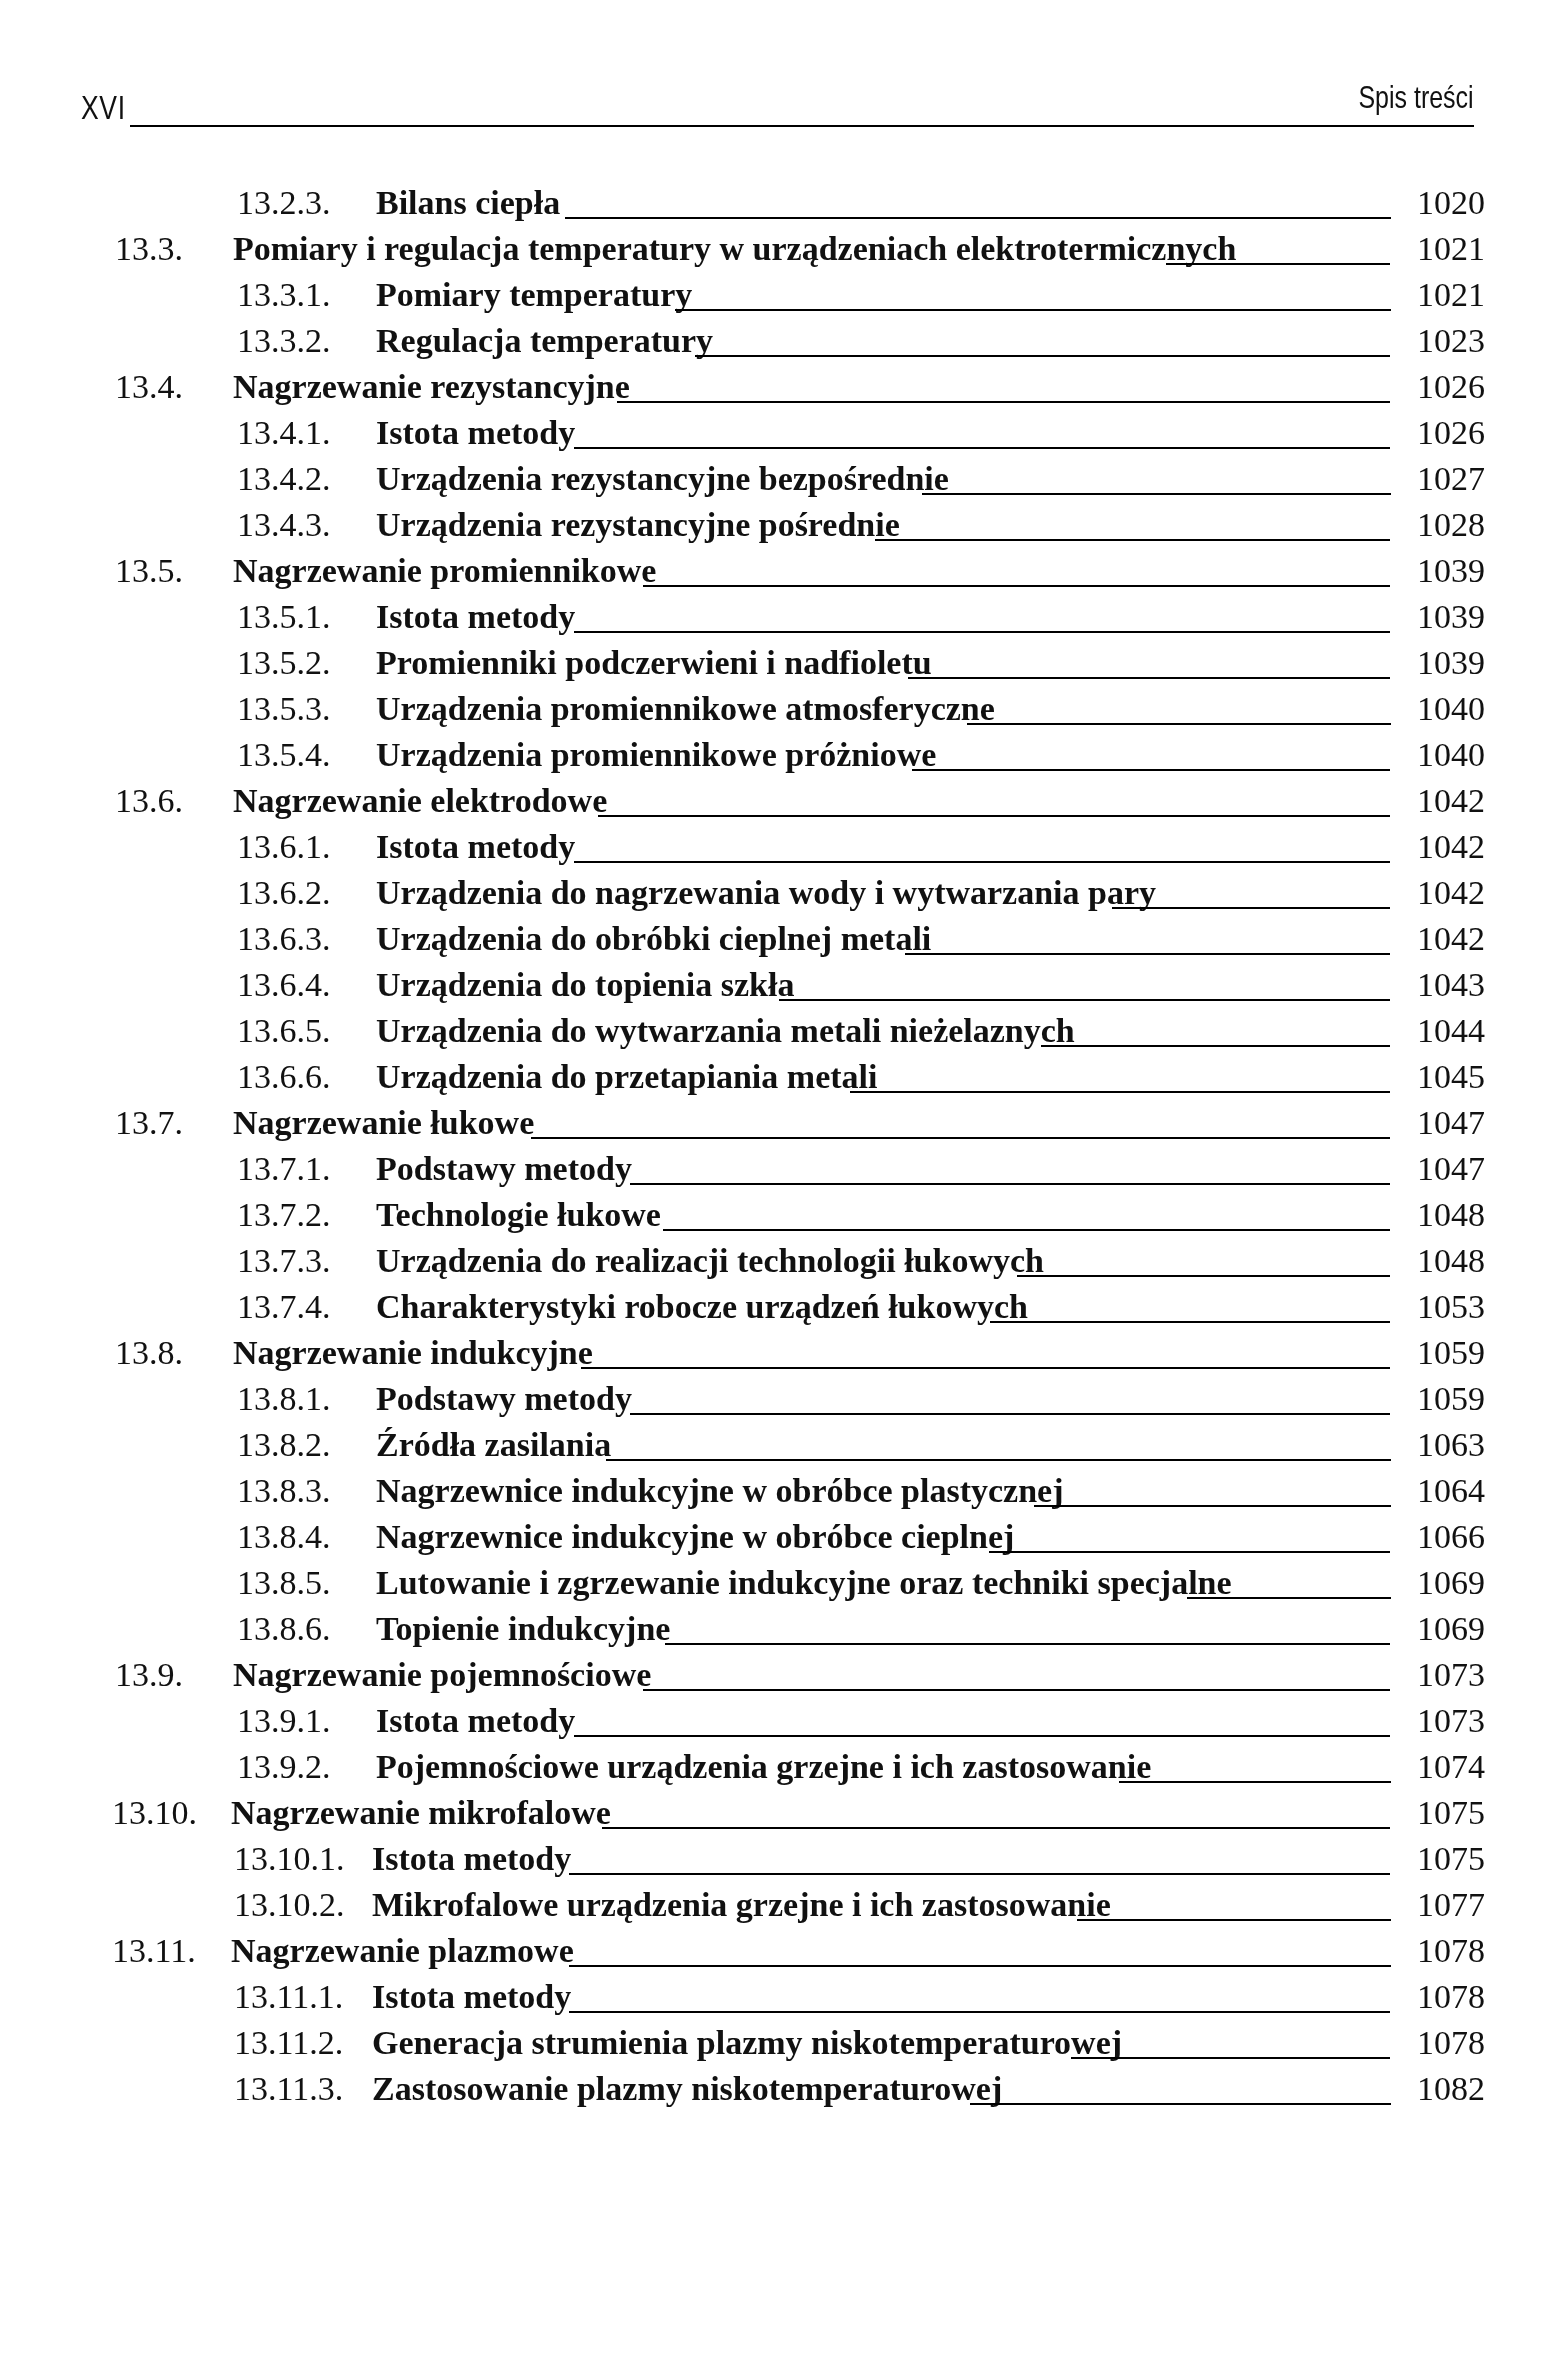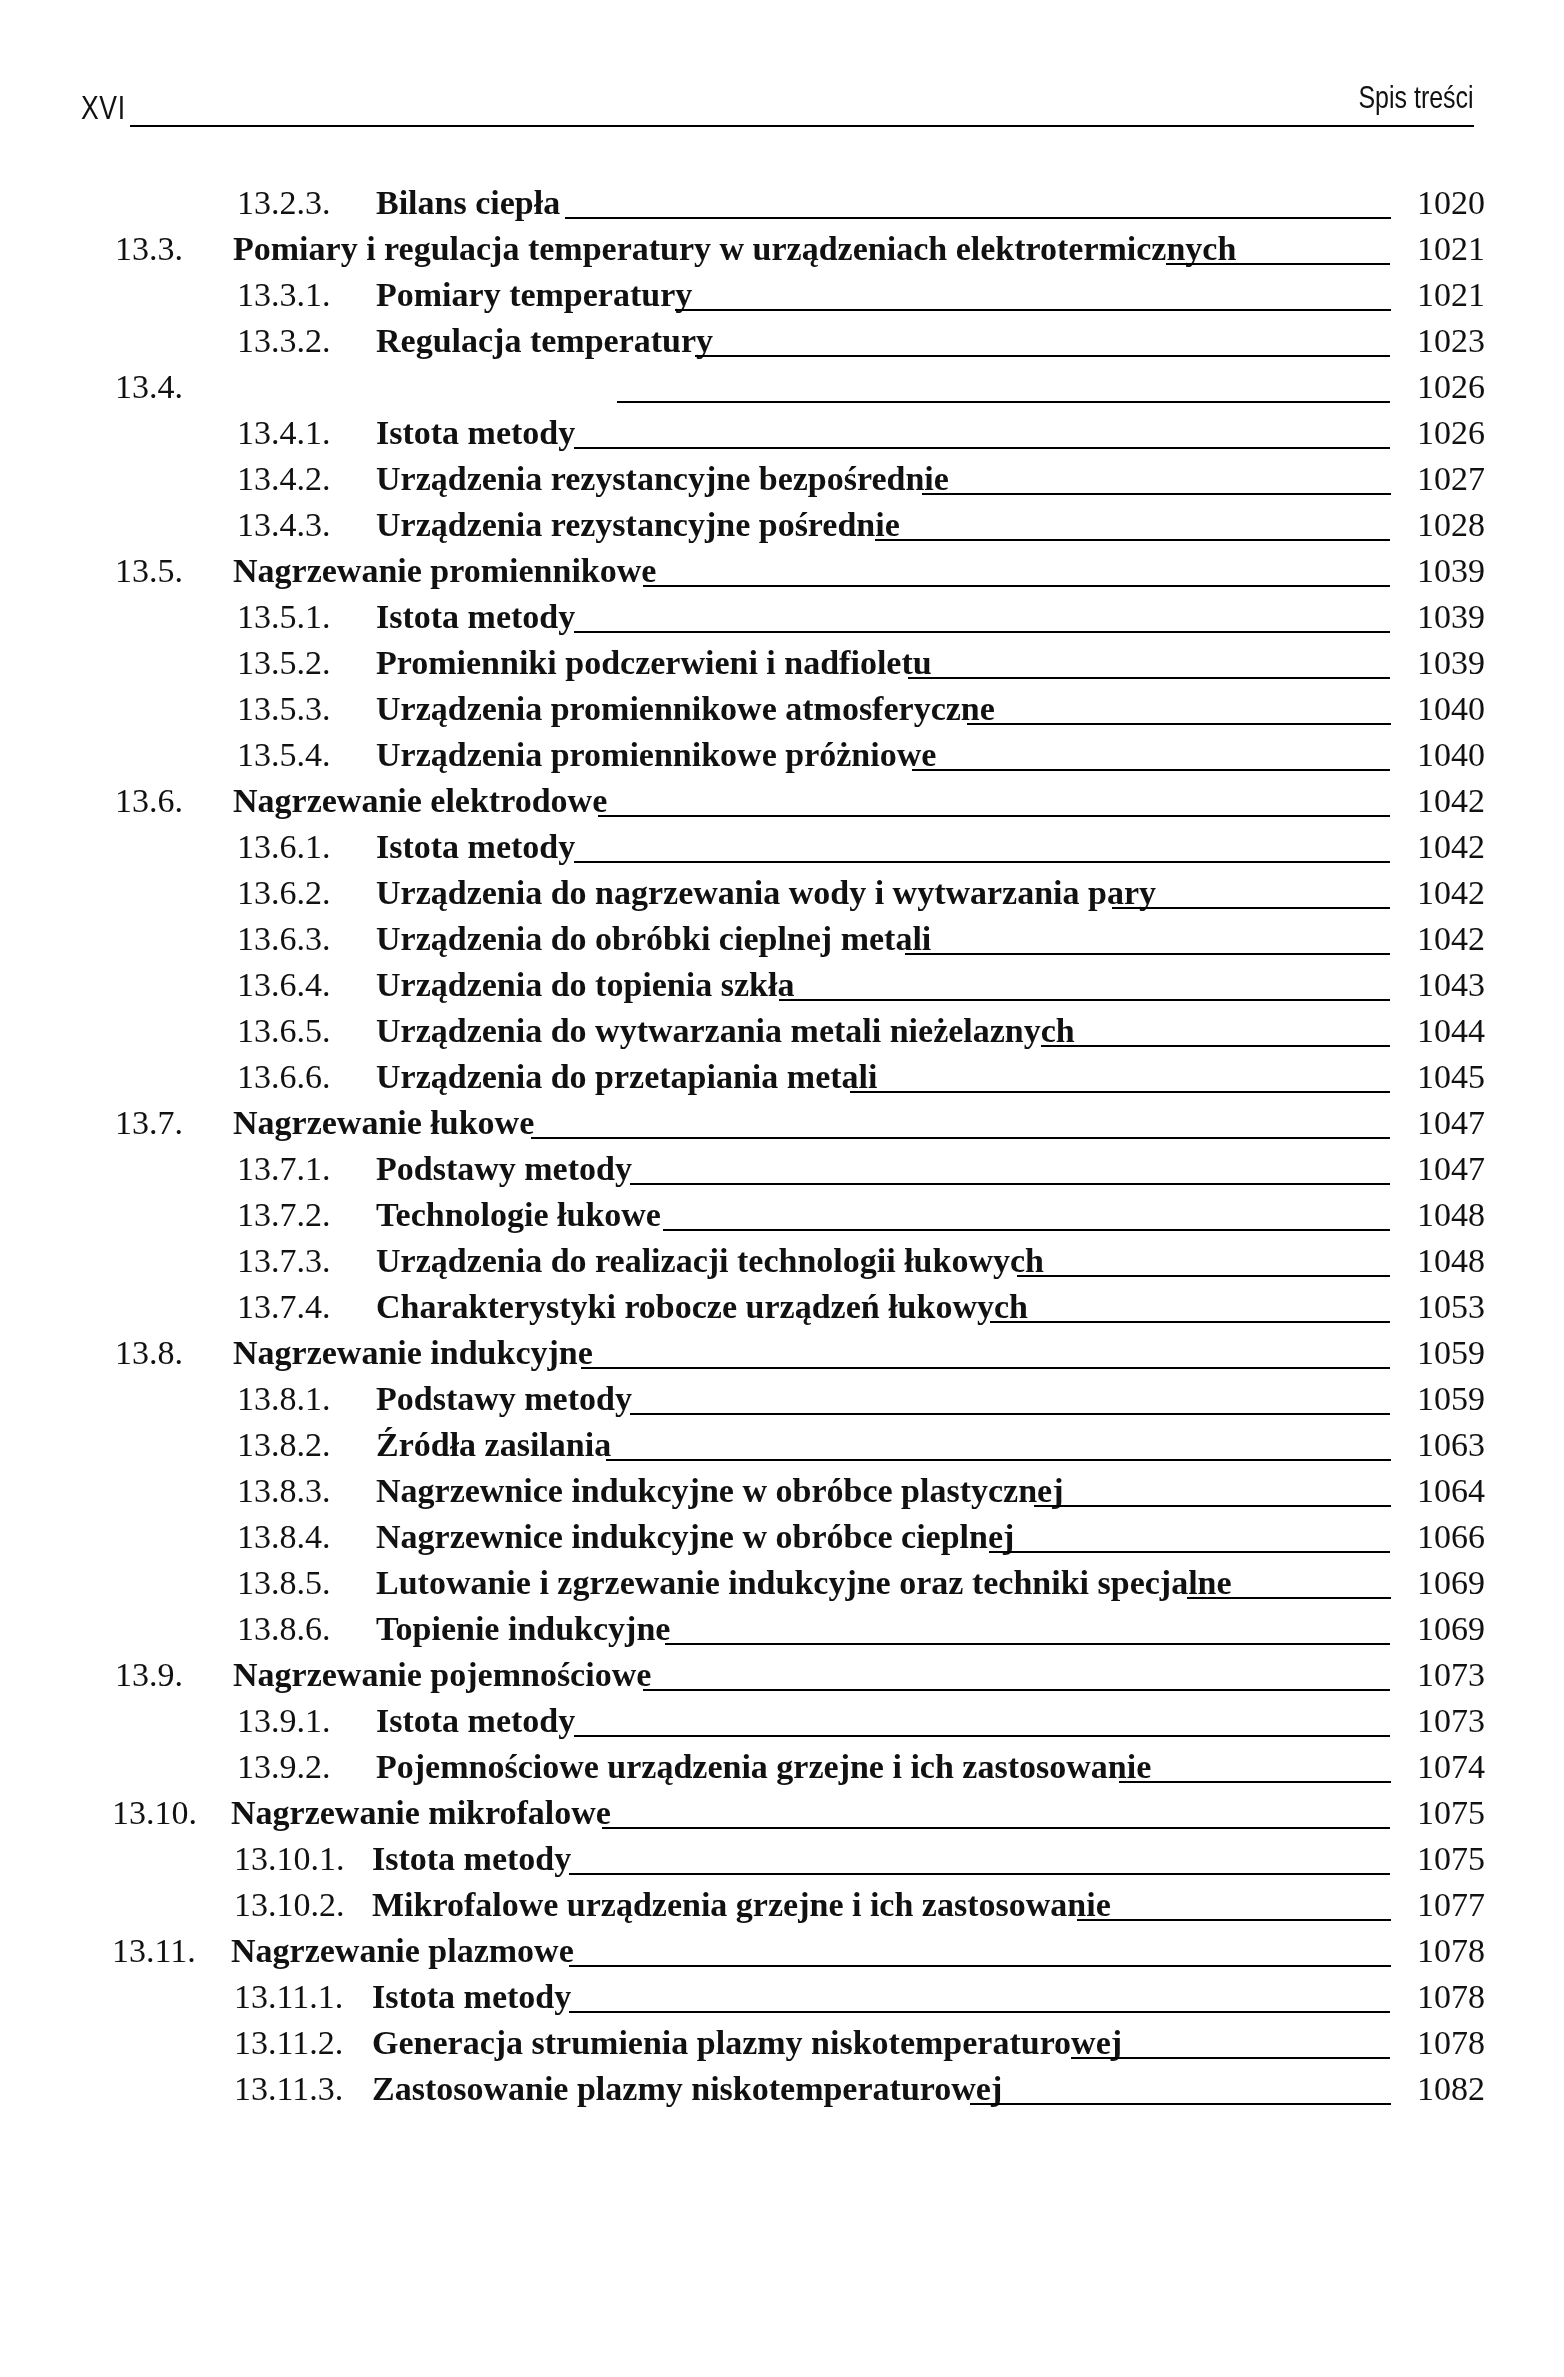--- a/index.html
+++ b/index.html
@@ -161,20 +161,23 @@
       <li class="toc-entry lvl-3">
     <span class="toc-number">13.3.2.</span>
     <span class="toc-title">
           <span class="toc-title-text">Regulacja temperatury</span>
         </span>
     <span class="toc-leader" style="left: 695px; width: 695px; top: 37px;"></span>
     <span class="toc-page">1023</span>
   </li>
       <li class="toc-entry lvl-2">
     <span class="toc-number">13.4.</span>
+    <span class="toc-title">
+          <span class="toc-title-text">Nagrzewanie rezystancyjne</span>
+        </span>
     <span class="toc-leader" style="left: 617px; width: 773px; top: 37px;"></span>
     <span class="toc-page">1026</span>
   </li>
       <li class="toc-entry lvl-3">
     <span class="toc-number">13.4.1.</span>
     <span class="toc-title">
           <span class="toc-title-text">Istota metody</span>
         </span>
     <span class="toc-leader" style="left: 574px; width: 816px; top: 37px;"></span>
     <span class="toc-page">1026</span>

